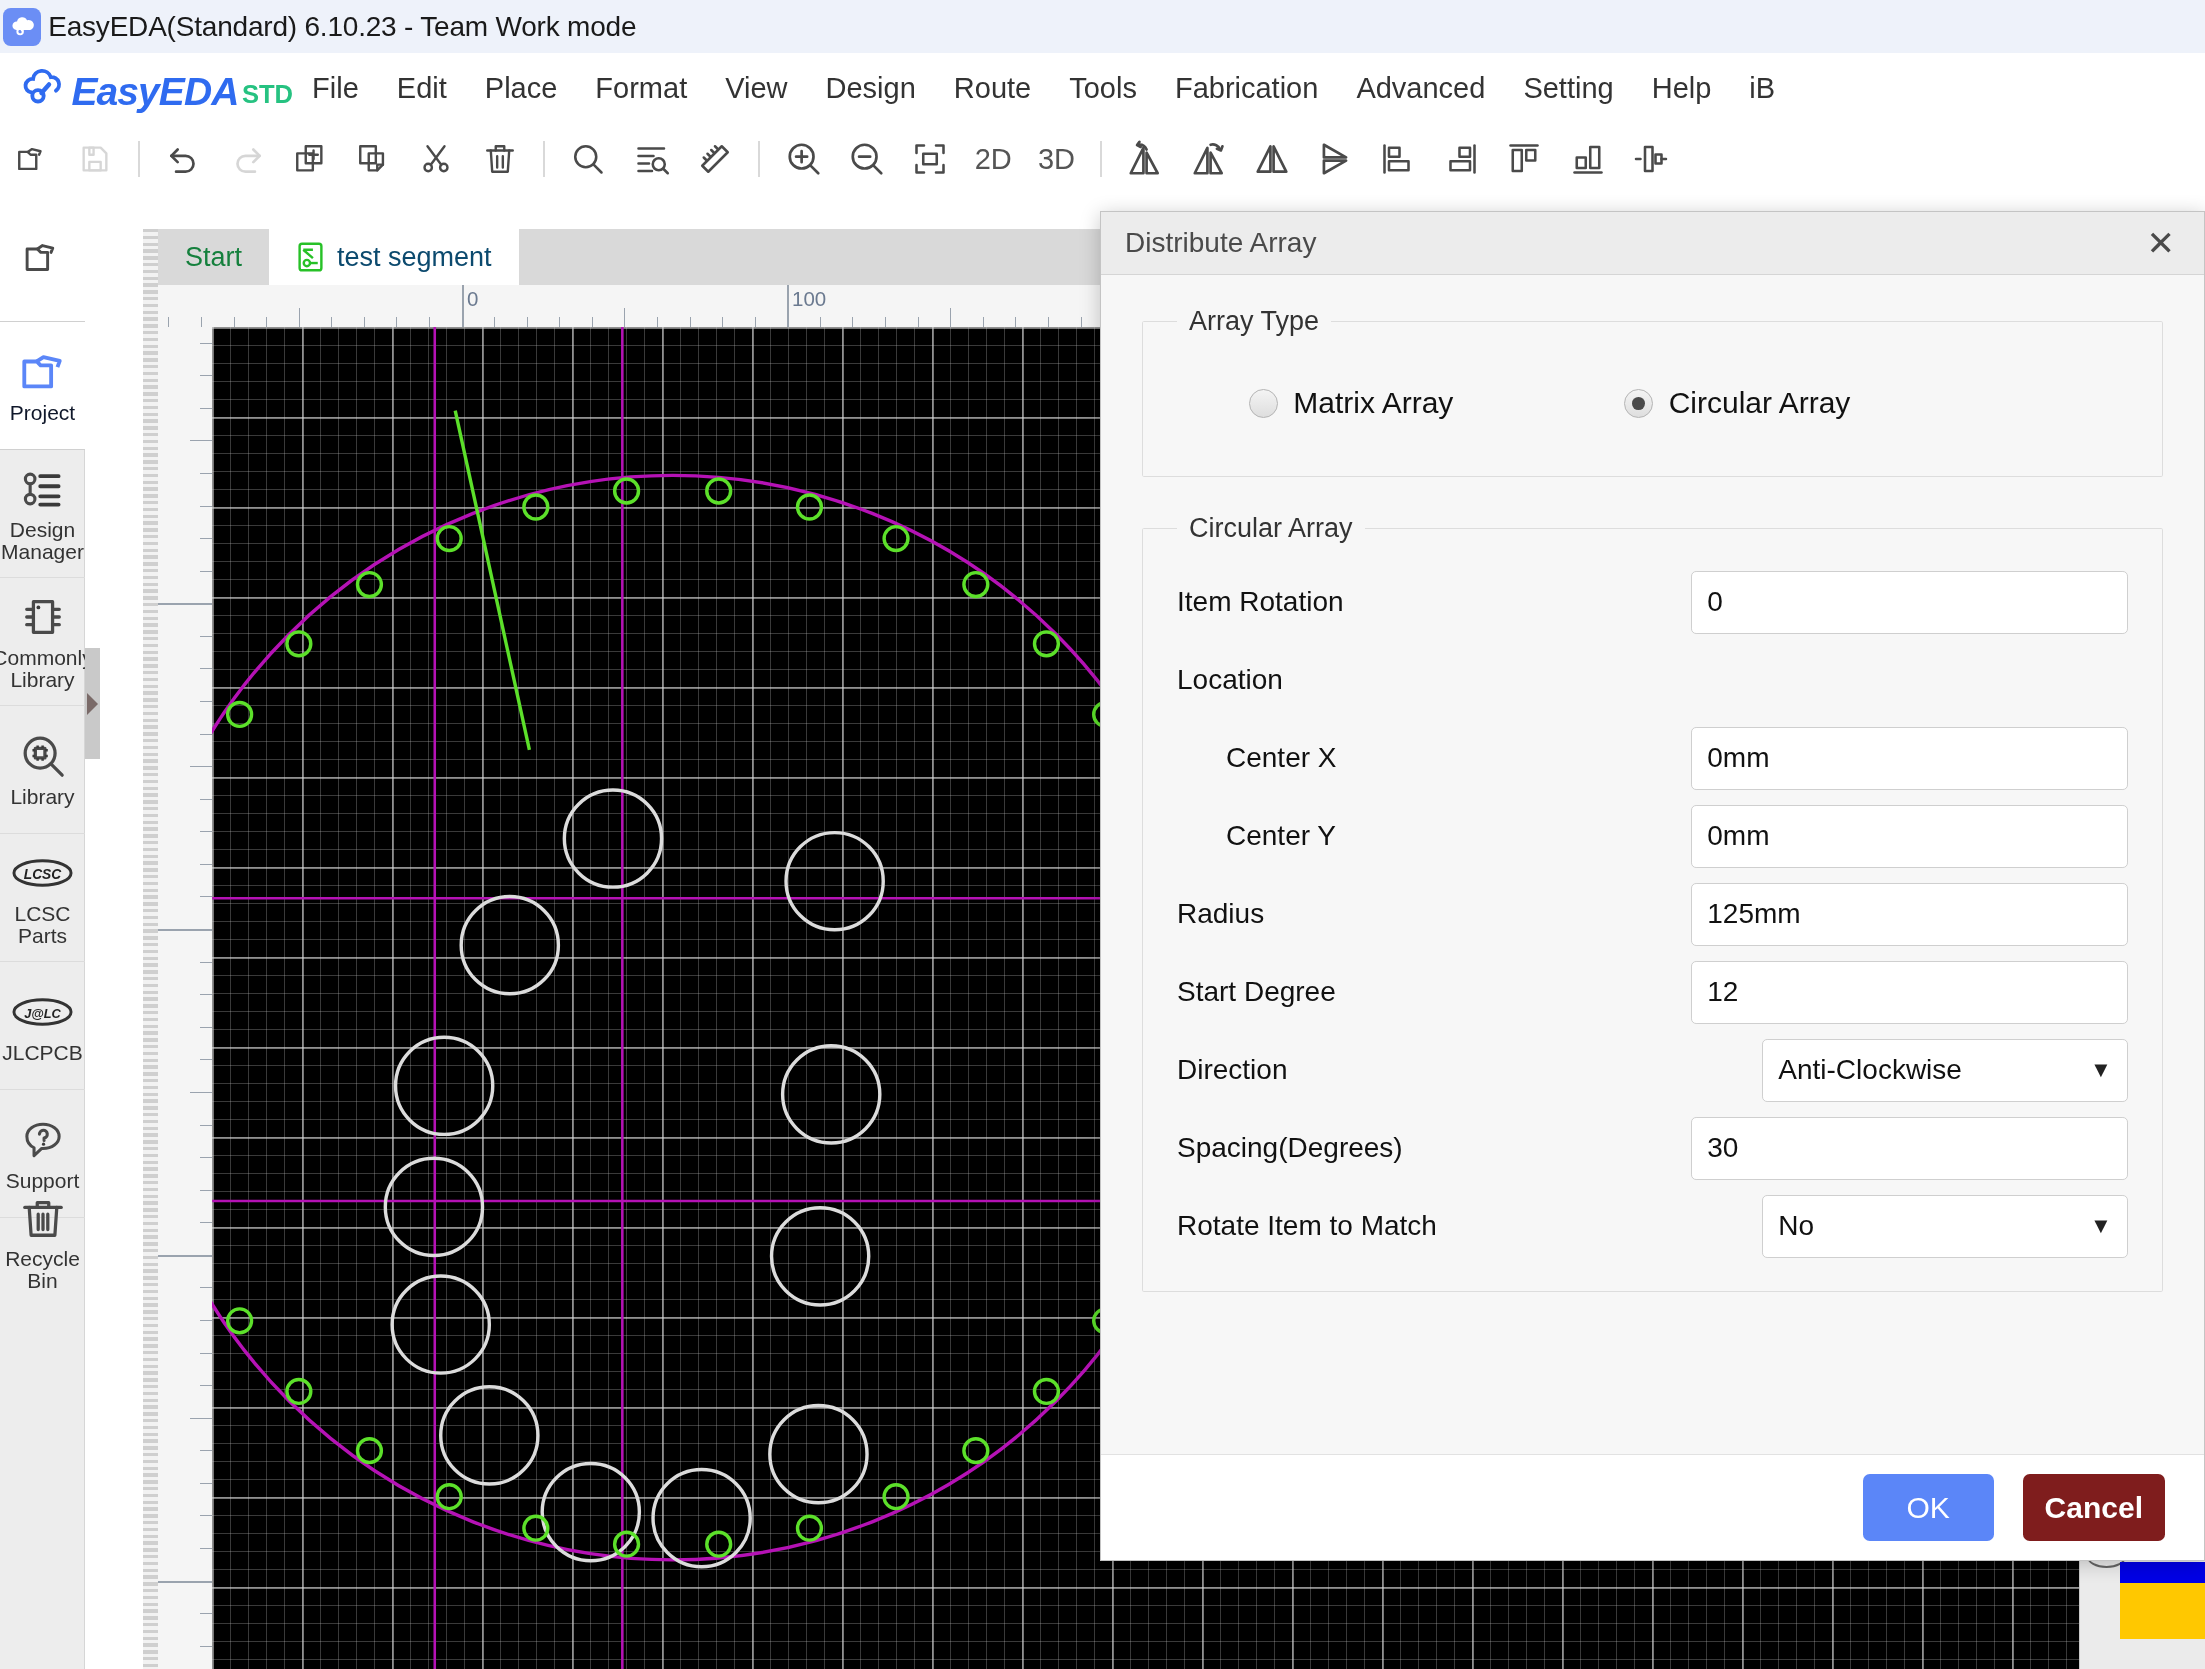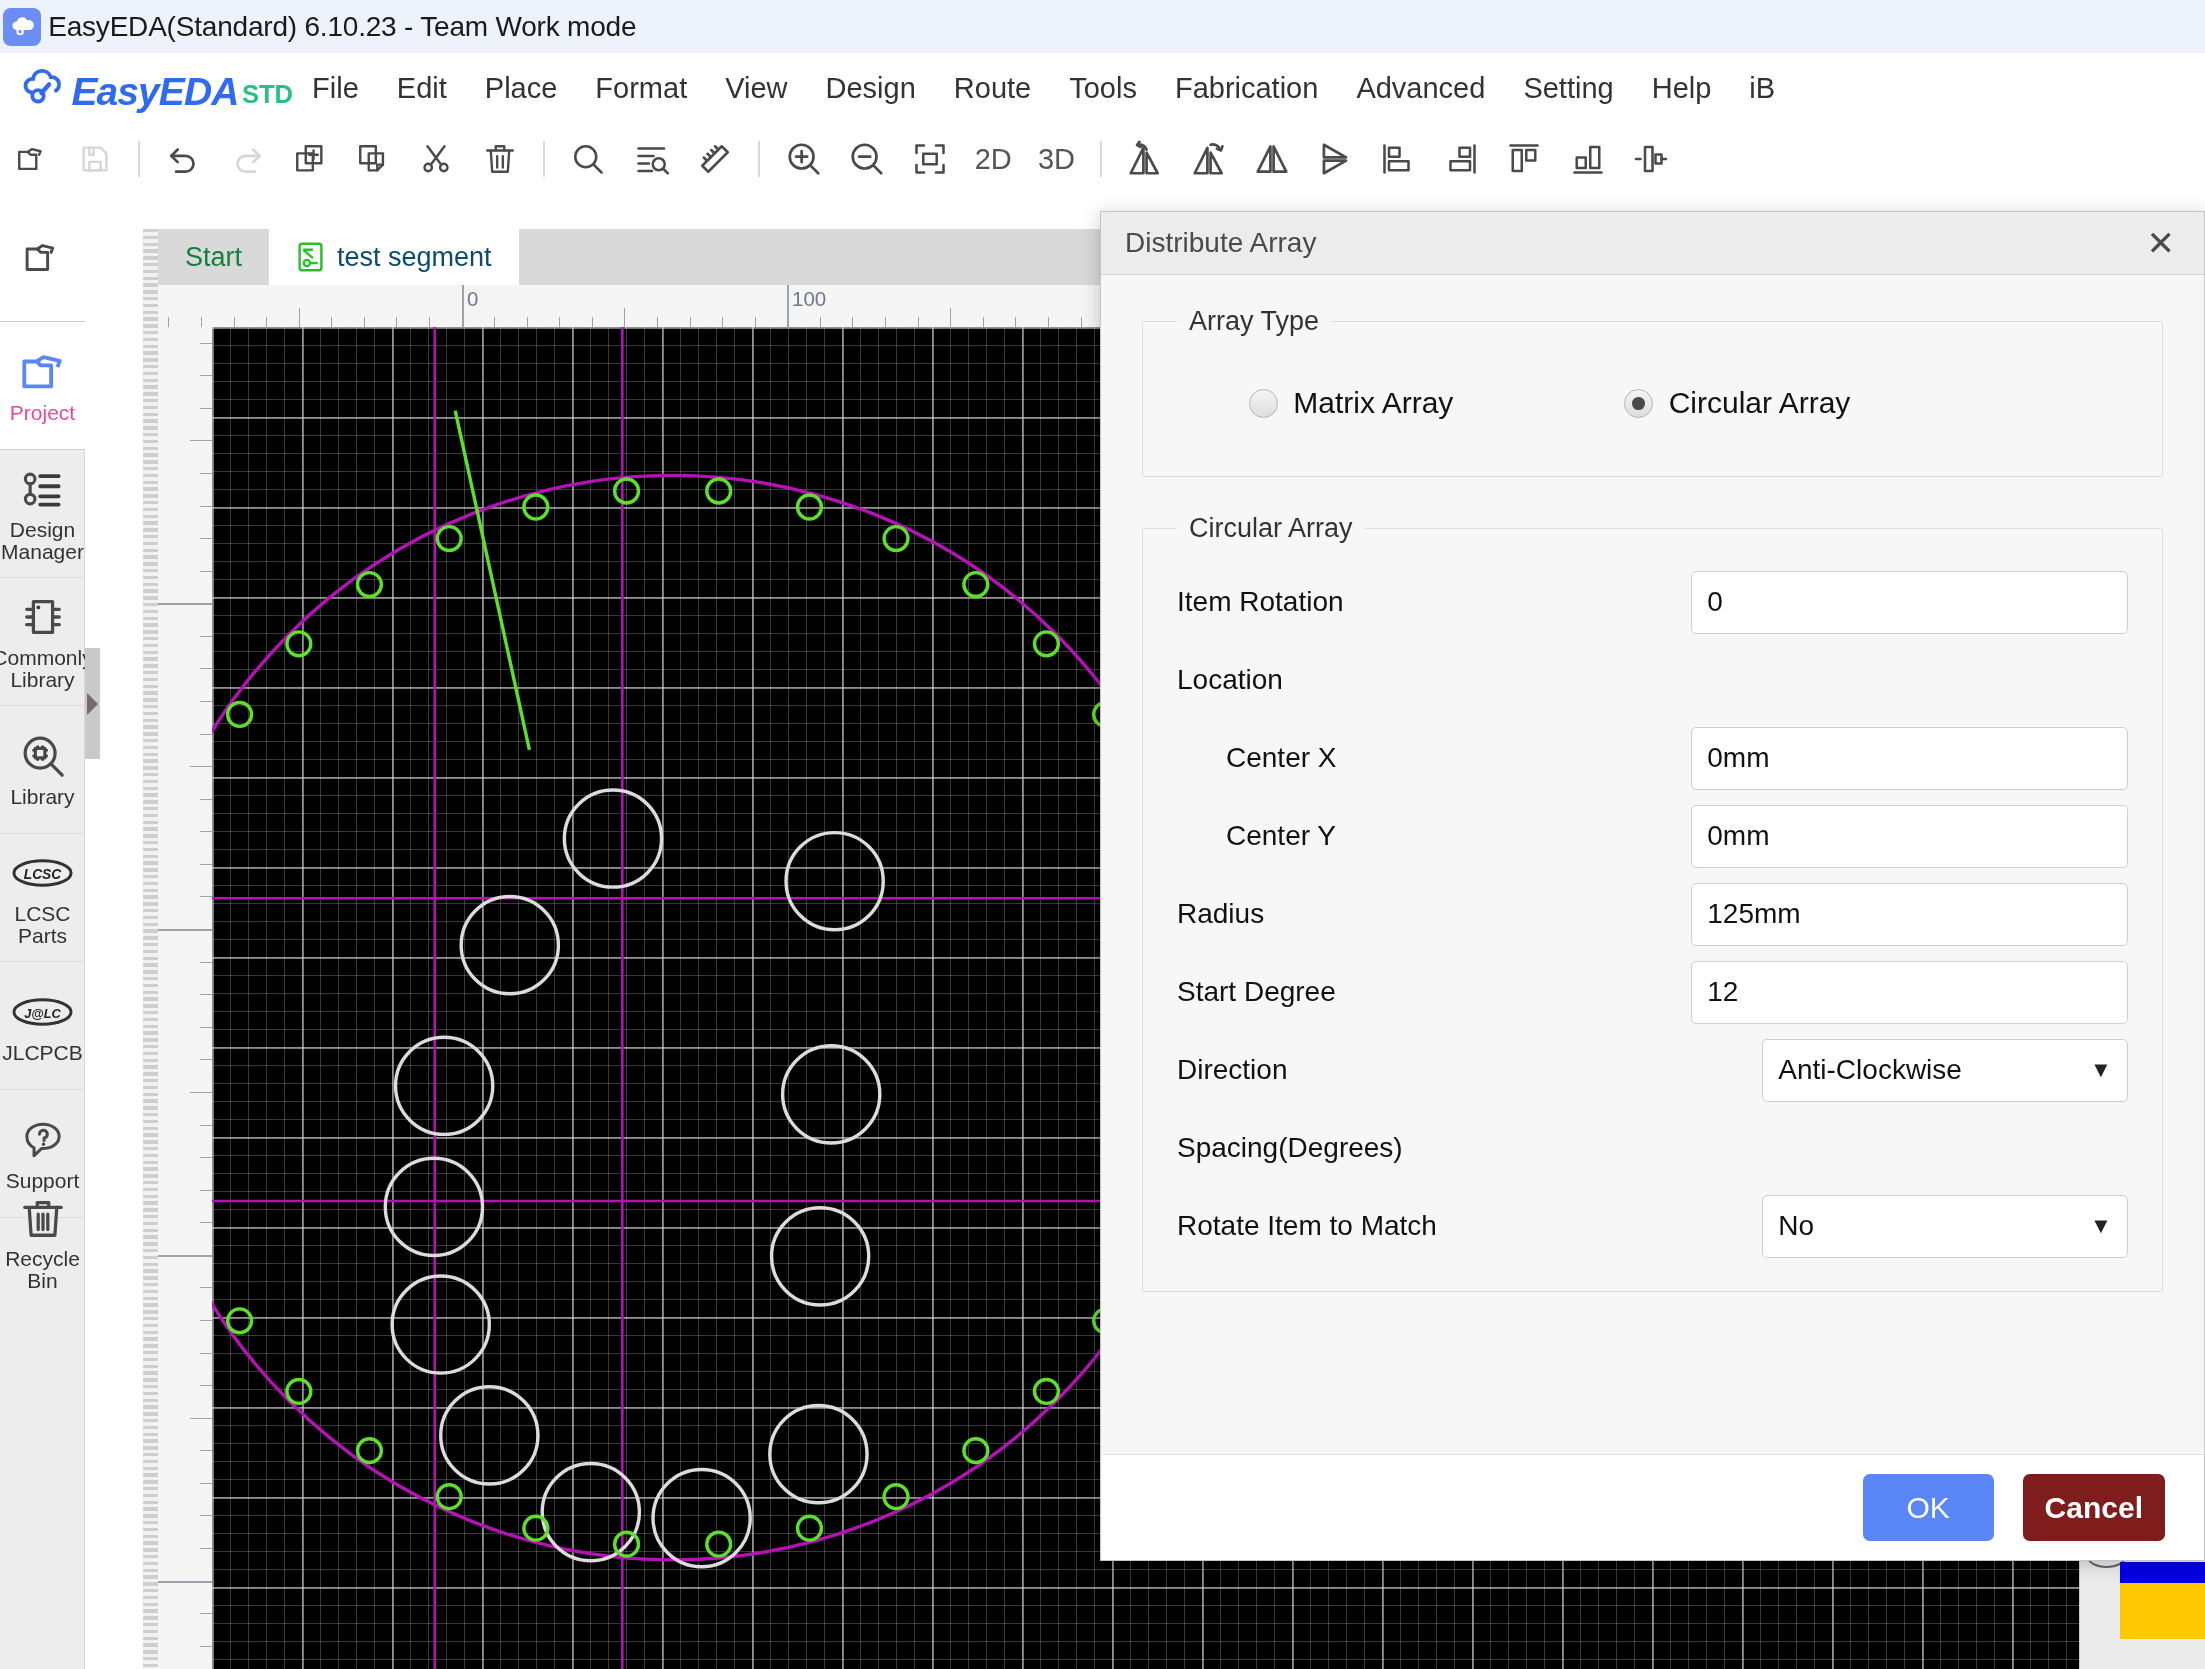--- a/index.html
+++ b/index.html
@@ -52,21 +52,21 @@
     position:absolute; left:0; top:194px; width:85px; height:1475px;
     background:#ededed; border-right:0.9px solid #d6d6d6;
   }
   .sb-item {
     width:85px; min-height:128px; display:flex; flex-direction:column;
     align-items:center; justify-content:center; gap:5.1px; padding:10.2px 1.7px;
     border-bottom:0.9px solid #dcdcdc; cursor:pointer;
   }
   .sb-item.white { background:#fff; border-bottom:0.9px solid #d0d0d0; }
   .sb-label { font-size:21px; color:#333; text-align:center; line-height:1.05; }
-  .sb-item.active .sb-label { color:#ec4899; }
+  .sb-item.active .sb-label { color:#0f172a; }
   .sb-icon { height:49px; display:flex; align-items:center; justify-content:center; }
   .sb-item.overlap { margin-top:-39px; border-bottom:none; }
 
   
   .sb-handle {
     position:absolute; left:85px; top:648px; width:15.3px; height:111px;
     background:#c9c9c9; display:flex; align-items:center; justify-content:center;
   }
   .sb-handle .arr { width:0;height:0;border-top:11px solid transparent;
     border-bottom:11px solid transparent;border-left:11px solid #7a6a68; }
@@ -752,20 +752,21 @@
             </div>
             <div class="frow">
               <div class="flabel">Direction</div>
               <div class="fsel fctl">
                 <span>Anti-Clockwise</span>
                 <span class="caret">▼</span>
               </div>
             </div>
             <div class="frow">
               <div class="flabel">Spacing(Degrees)</div>
+              <input class="fin fctl" type="text" value="30" style="">
             </div>
             <div class="frow">
               <div class="flabel">Rotate Item to Match</div>
               <div class="fsel fctl">
                 <span>No</span>
                 <span class="caret">▼</span>
               </div>
             </div>
           </div>
       </fieldset>

